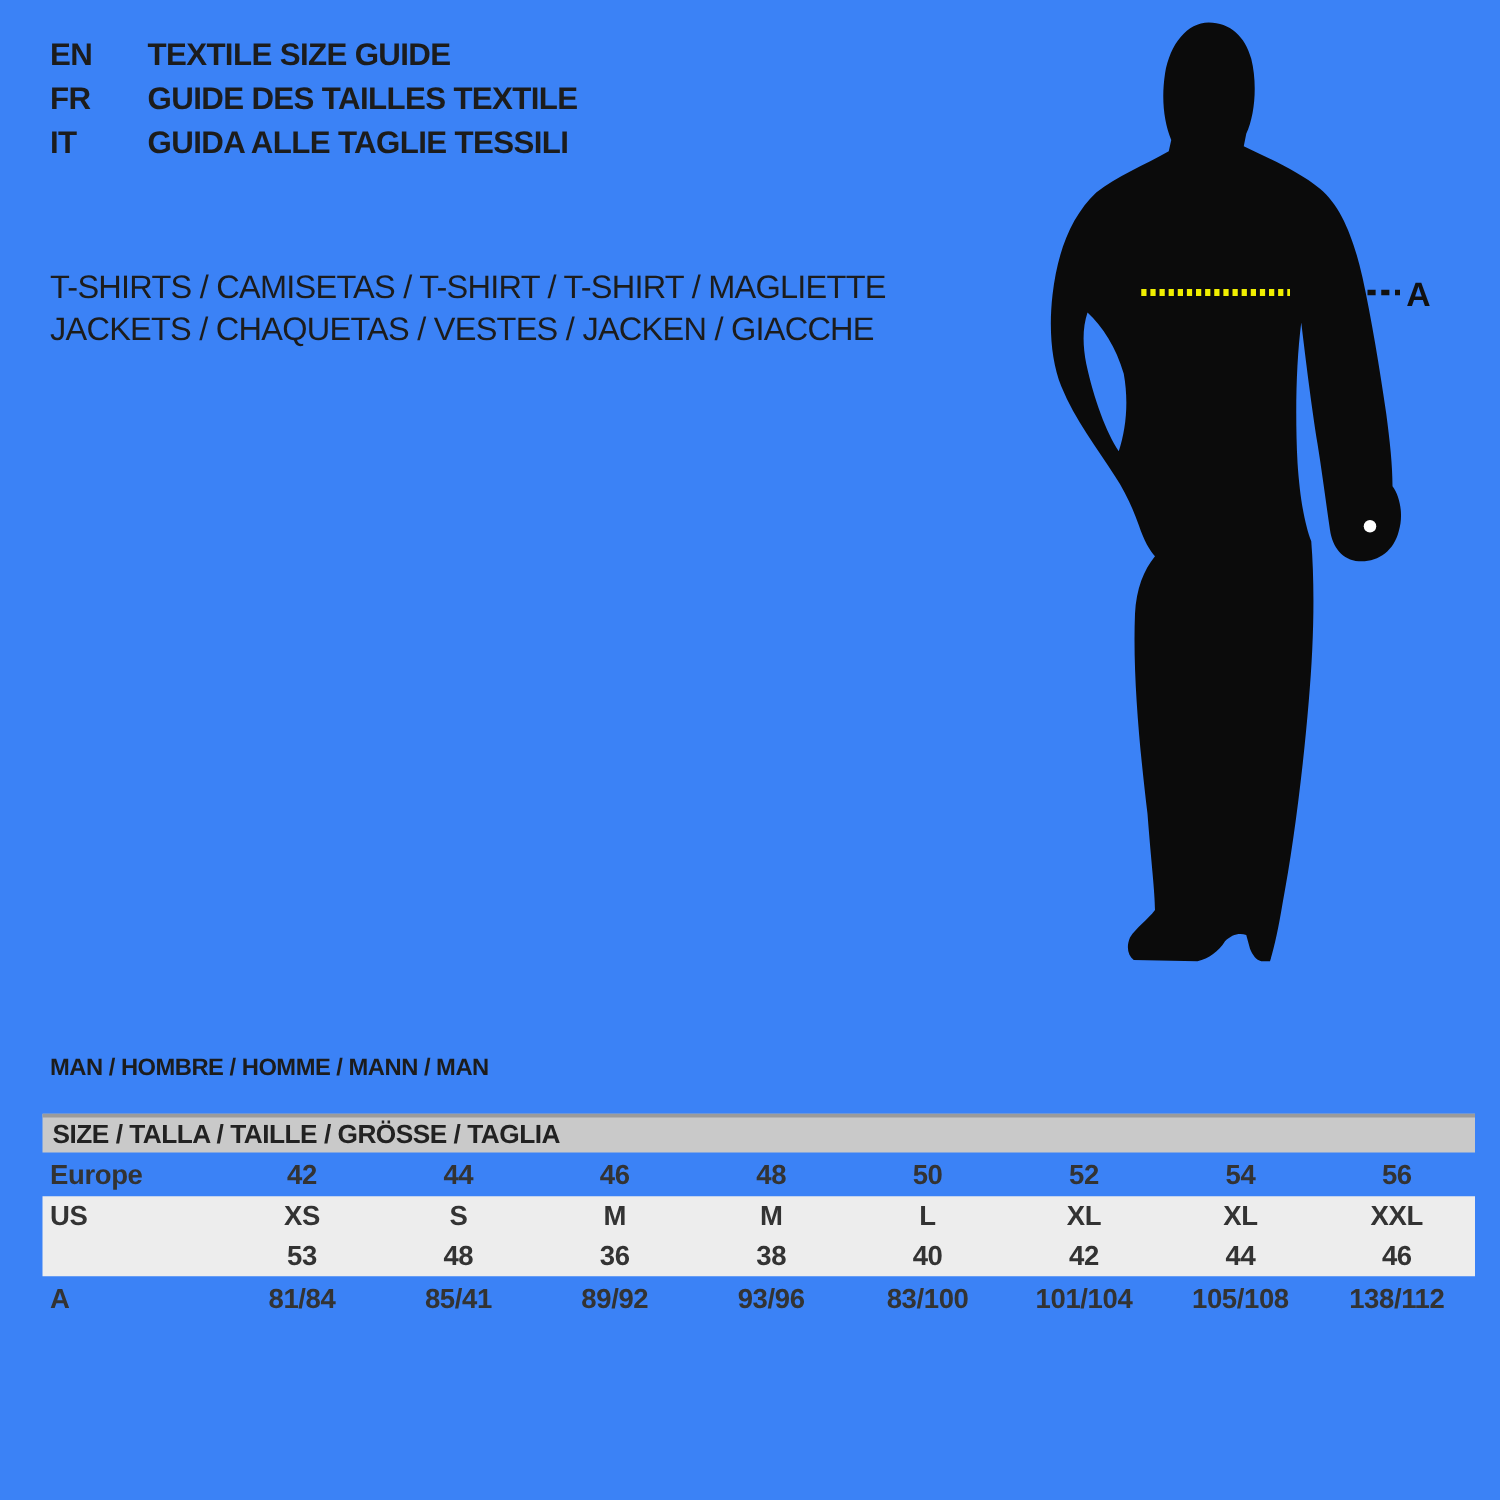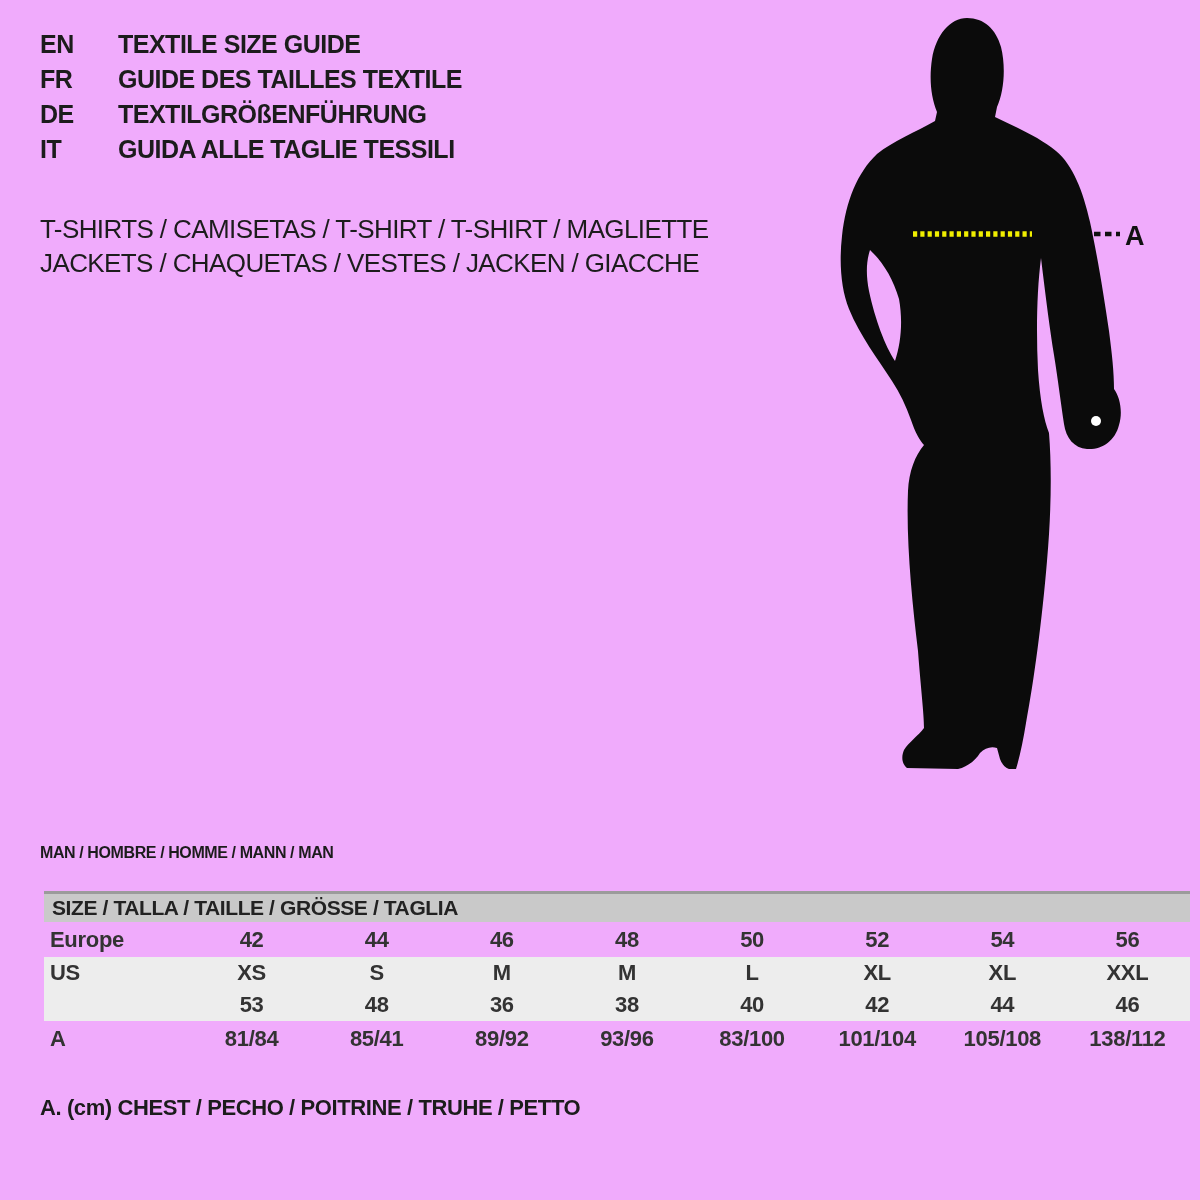--- a/index.html
+++ b/index.html
@@ -1,33 +1,33 @@
 <!DOCTYPE html>
 <html><head>
 <meta charset="utf-8">
 <style>
   html,body{margin:0;padding:0;background:#ffffff;}
   .canvas{
-    position:relative;width:1200px;height:1200px;background:#f0abfc;overflow:hidden;
+    position:relative;width:1200px;height:1200px;background:#3b82f6;overflow:hidden;
     font-family:"Liberation Sans", sans-serif;color:#1c1c1c;
   }
   
   .lang-block{position:absolute;left:40px;top:27px;}
   .lang-row{display:flex;height:35px;align-items:center;
     font-size:25px;font-weight:bold;letter-spacing:-0.5px;}
   .lang-code{width:78px;}
   
   .category-block{position:absolute;left:40px;top:212px;}
   .category-line{height:34px;line-height:34px;font-size:26px;font-weight:normal;letter-spacing:-0.6px;}
   
   .figure-wrap{position:absolute;left:820px;top:0;width:380px;height:800px;}
   
-  .section-title{position:absolute;left:40px;top:844px;font-size:16px;font-weight:bold;letter-spacing:-0.4px;}
+  .section-title{position:absolute;left:40px;top:844px;font-size:19px;font-weight:bold;letter-spacing:-0.4px;}
   
-  .size-table{position:absolute;left:44px;top:891px;width:1146px;}
+  .size-table{position:absolute;left:34px;top:891px;width:1146px;}
   .table-header{border-top:3px solid #9b9b9b;background:#c9c9c9;height:28px;line-height:28px;
     padding-left:8px;font-size:21px;font-weight:bold;color:#222;letter-spacing:-0.4px;}
   .trow{display:flex;align-items:center;font-size:22px;font-weight:bold;color:#333;letter-spacing:-0.3px;}
   .trow .lbl{width:139px;padding-left:6px;}
   .trow .cell{flex:1;text-align:center;}
   .row-h35{height:35px;}
   .row-h32{height:32px;}
   .row-h36{height:36px;}
   .band{background:#ededed;}
   
@@ -39,24 +39,20 @@
 <div class="canvas">
 
   <div class="lang-block">
       <div class="lang-row">
         <span class="lang-code">EN</span>
         <span>TEXTILE SIZE GUIDE</span>
       </div>
       <div class="lang-row">
         <span class="lang-code">FR</span>
         <span>GUIDE DES TAILLES TEXTILE</span>
-      </div>
-      <div class="lang-row">
-        <span class="lang-code">DE</span>
-        <span>TEXTILGRÖßENFÜHRUNG</span>
       </div>
       <div class="lang-row">
         <span class="lang-code">IT</span>
         <span>GUIDA ALLE TAGLIE TESSILI</span>
       </div>
     </div>
 
   <div class="category-block">
       <div class="category-line">T-SHIRTS / CAMISETAS / T-SHIRT / T-SHIRT / MAGLIETTE</div>
       <div class="category-line">JACKETS / CHAQUETAS / VESTES / JACKEN / GIACCHE</div>
@@ -164,15 +160,14 @@
           <div class="cell">89/92</div>
           <div class="cell">93/96</div>
           <div class="cell">83/100</div>
           <div class="cell">101/104</div>
           <div class="cell">105/108</div>
           <div class="cell">138/112</div>
         </div>
       </div>
   </div>
 
-  <div class="footnote">A. (cm) CHEST / PECHO / POITRINE / TRUHE / PETTO</div>
 
 </div>
 
 </body></html>

